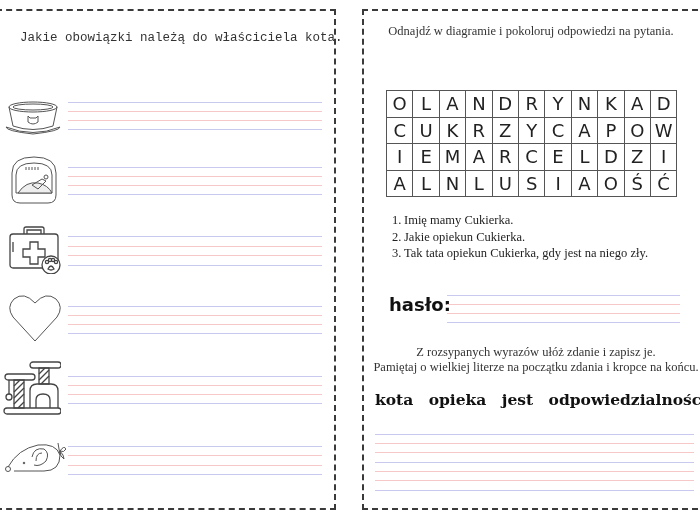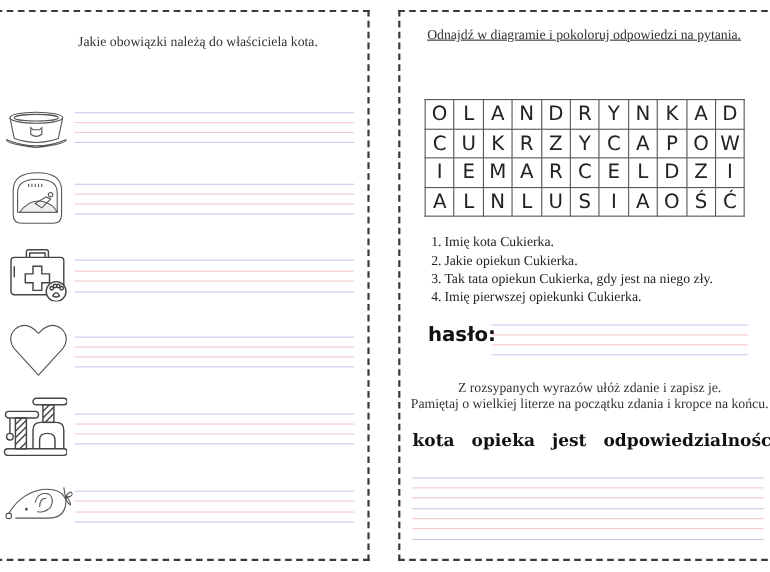--- a/index.html
+++ b/index.html
@@ -29,21 +29,21 @@
                  font-weight:bold; font-size:18px; color:#111; }
   #scrambled { position:absolute; left:375px; top:390px; font-family:"DejaVu Serif", serif;
                font-weight:bold; font-size:15.5px; color:#111; white-space:nowrap; word-spacing:4px; }
   #scrambled span { margin-right:6px; }
 </style>
 </head>
 <body>
 
 <div class="panel" id="left-panel"></div>
 
-<div class="instr" style="left:20px; top:31px; width:320px;">
+<div class="instr" style="left:20px; top:31px; width:320px;font-family:Liberation Mono, monospace;">
   <div>Jakie obowiązki należą do właściciela kota.</div>
 </div>
 
 <div class="icon" style="left:4px; top:100px;">
   <svg width="58" height="36" viewBox="0 0 58 36" fill="none" stroke="#555" stroke-width="1">
     <ellipse cx="29" cy="7" rx="24" ry="5"></ellipse>
     <ellipse cx="29" cy="7" rx="20" ry="3"></ellipse>
     <path d="M5 7 L9 26 Q29 33 49 26 L53 7"></path>
     <path d="M2 27 Q29 38 56 27 Q56 31 29 34 Q2 31 2 27 Z"></path>
     <path d="M24 16 l2 2 h6 l2 -2 v6 q-5 4 -10 0 z"></path>
@@ -141,21 +141,21 @@
 </div>
 <div class="lines" style="left:68px; top:446px; width:254px; height:30px;">
   <div class="line blue" style="top:0px"></div>
     <div class="line red" style="top:9px"></div>
   <div class="line red" style="top:19px"></div>
     <div class="line blue" style="top:28px"></div>
 </div>
 
 <div class="panel" id="right-panel"></div>
 
-<div class="instr" style="left:366px; top:24px; width:330px;text-decoration:underline;">
+<div class="instr" style="left:366px; top:24px; width:330px;">
   <div>Odnajdź w diagramie i pokoloruj odpowiedzi na pytania.</div>
 </div>
 
 <table id="grid">
   <tbody id="grid-body">
       <tr>
         <td>O</td>
         <td>L</td>
         <td>A</td>
         <td>N</td>
@@ -203,24 +203,23 @@
         <td>I</td>
         <td>A</td>
         <td>O</td>
         <td>Ś</td>
         <td>Ć</td>
       </tr>
     </tbody>
 </table>
 
 <ol id="questions">
-  <li><span class="num">1.</span><span>Imię kota Cukierka.</span></li>
+  <li><span class="num">1.</span><span>Imię mamy Cukierka.</span></li>
   <li><span class="num">2.</span><span>Jakie opiekun Cukierka.</span></li>
   <li><span class="num">3.</span><span>Tak tata opiekun Cukierka, gdy jest na niego zły.</span></li>
-  <li><span class="num">4.</span><span>Imię pierwszej opiekunki Cukierka.</span></li>
 </ol>
 
 <div id="haslo-label">hasło:</div>
 <div class="lines" style="left:447px; top:295px; width:233px; height:30px;">
   <div class="line blue" style="top:0px"></div>
     <div class="line red" style="top:9px"></div>
   <div class="line red" style="top:18px"></div>
     <div class="line blue" style="top:27px"></div>
 </div>
 

